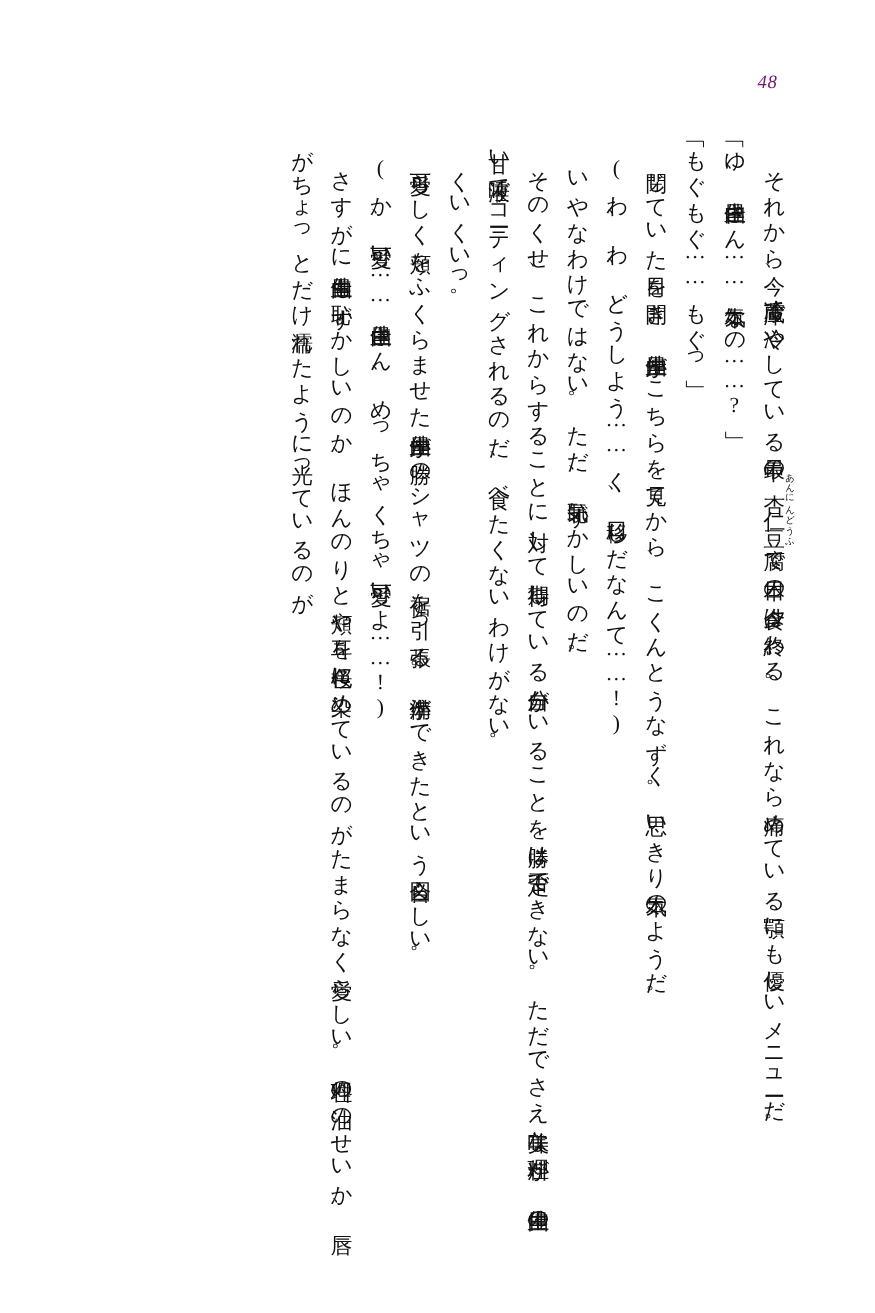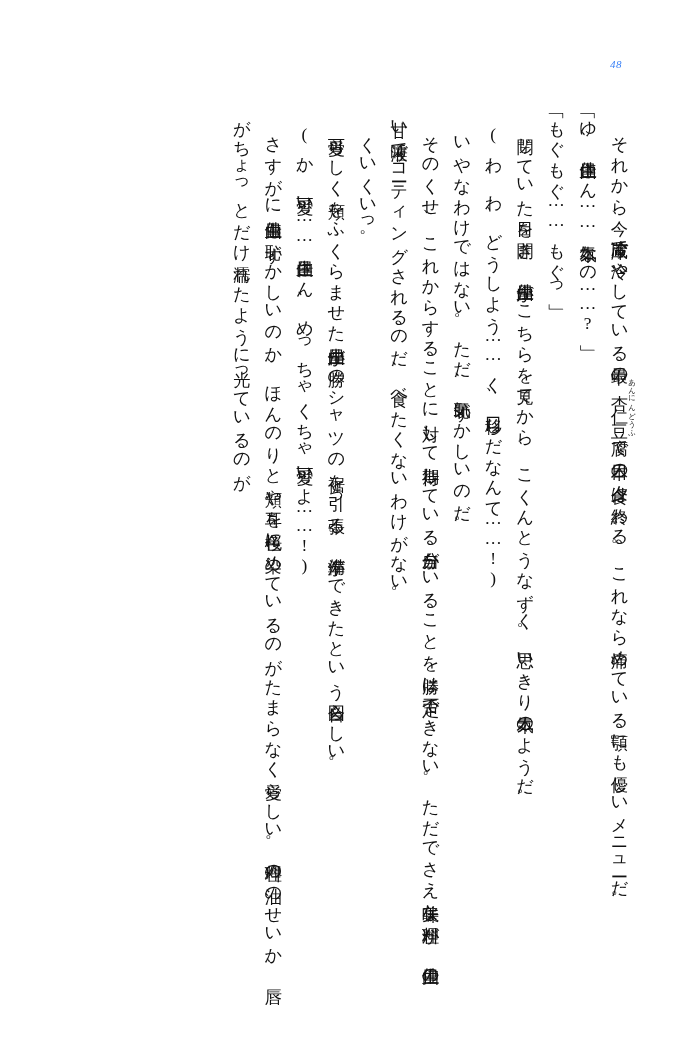--- a/index.html
+++ b/index.html
@@ -18,23 +18,23 @@
     position: relative;
     width: 700px;
     height: 1050px;
     background: #ffffff;
   }
   
   #page-number {
     position: absolute;
     top: 58px;
     right: 78px;
-    font-size: 11px;
+    font-size: 15px;
     font-style: italic;
-    color: #3b82f6;
+    color: #701a75;
     letter-spacing: 0.5px;
   }
   
   #text-body {
     position: absolute;
     top: 108px;
     left: 64px;
     width: 572px;
     height: 870px;
     writing-mode: vertical-rl;

